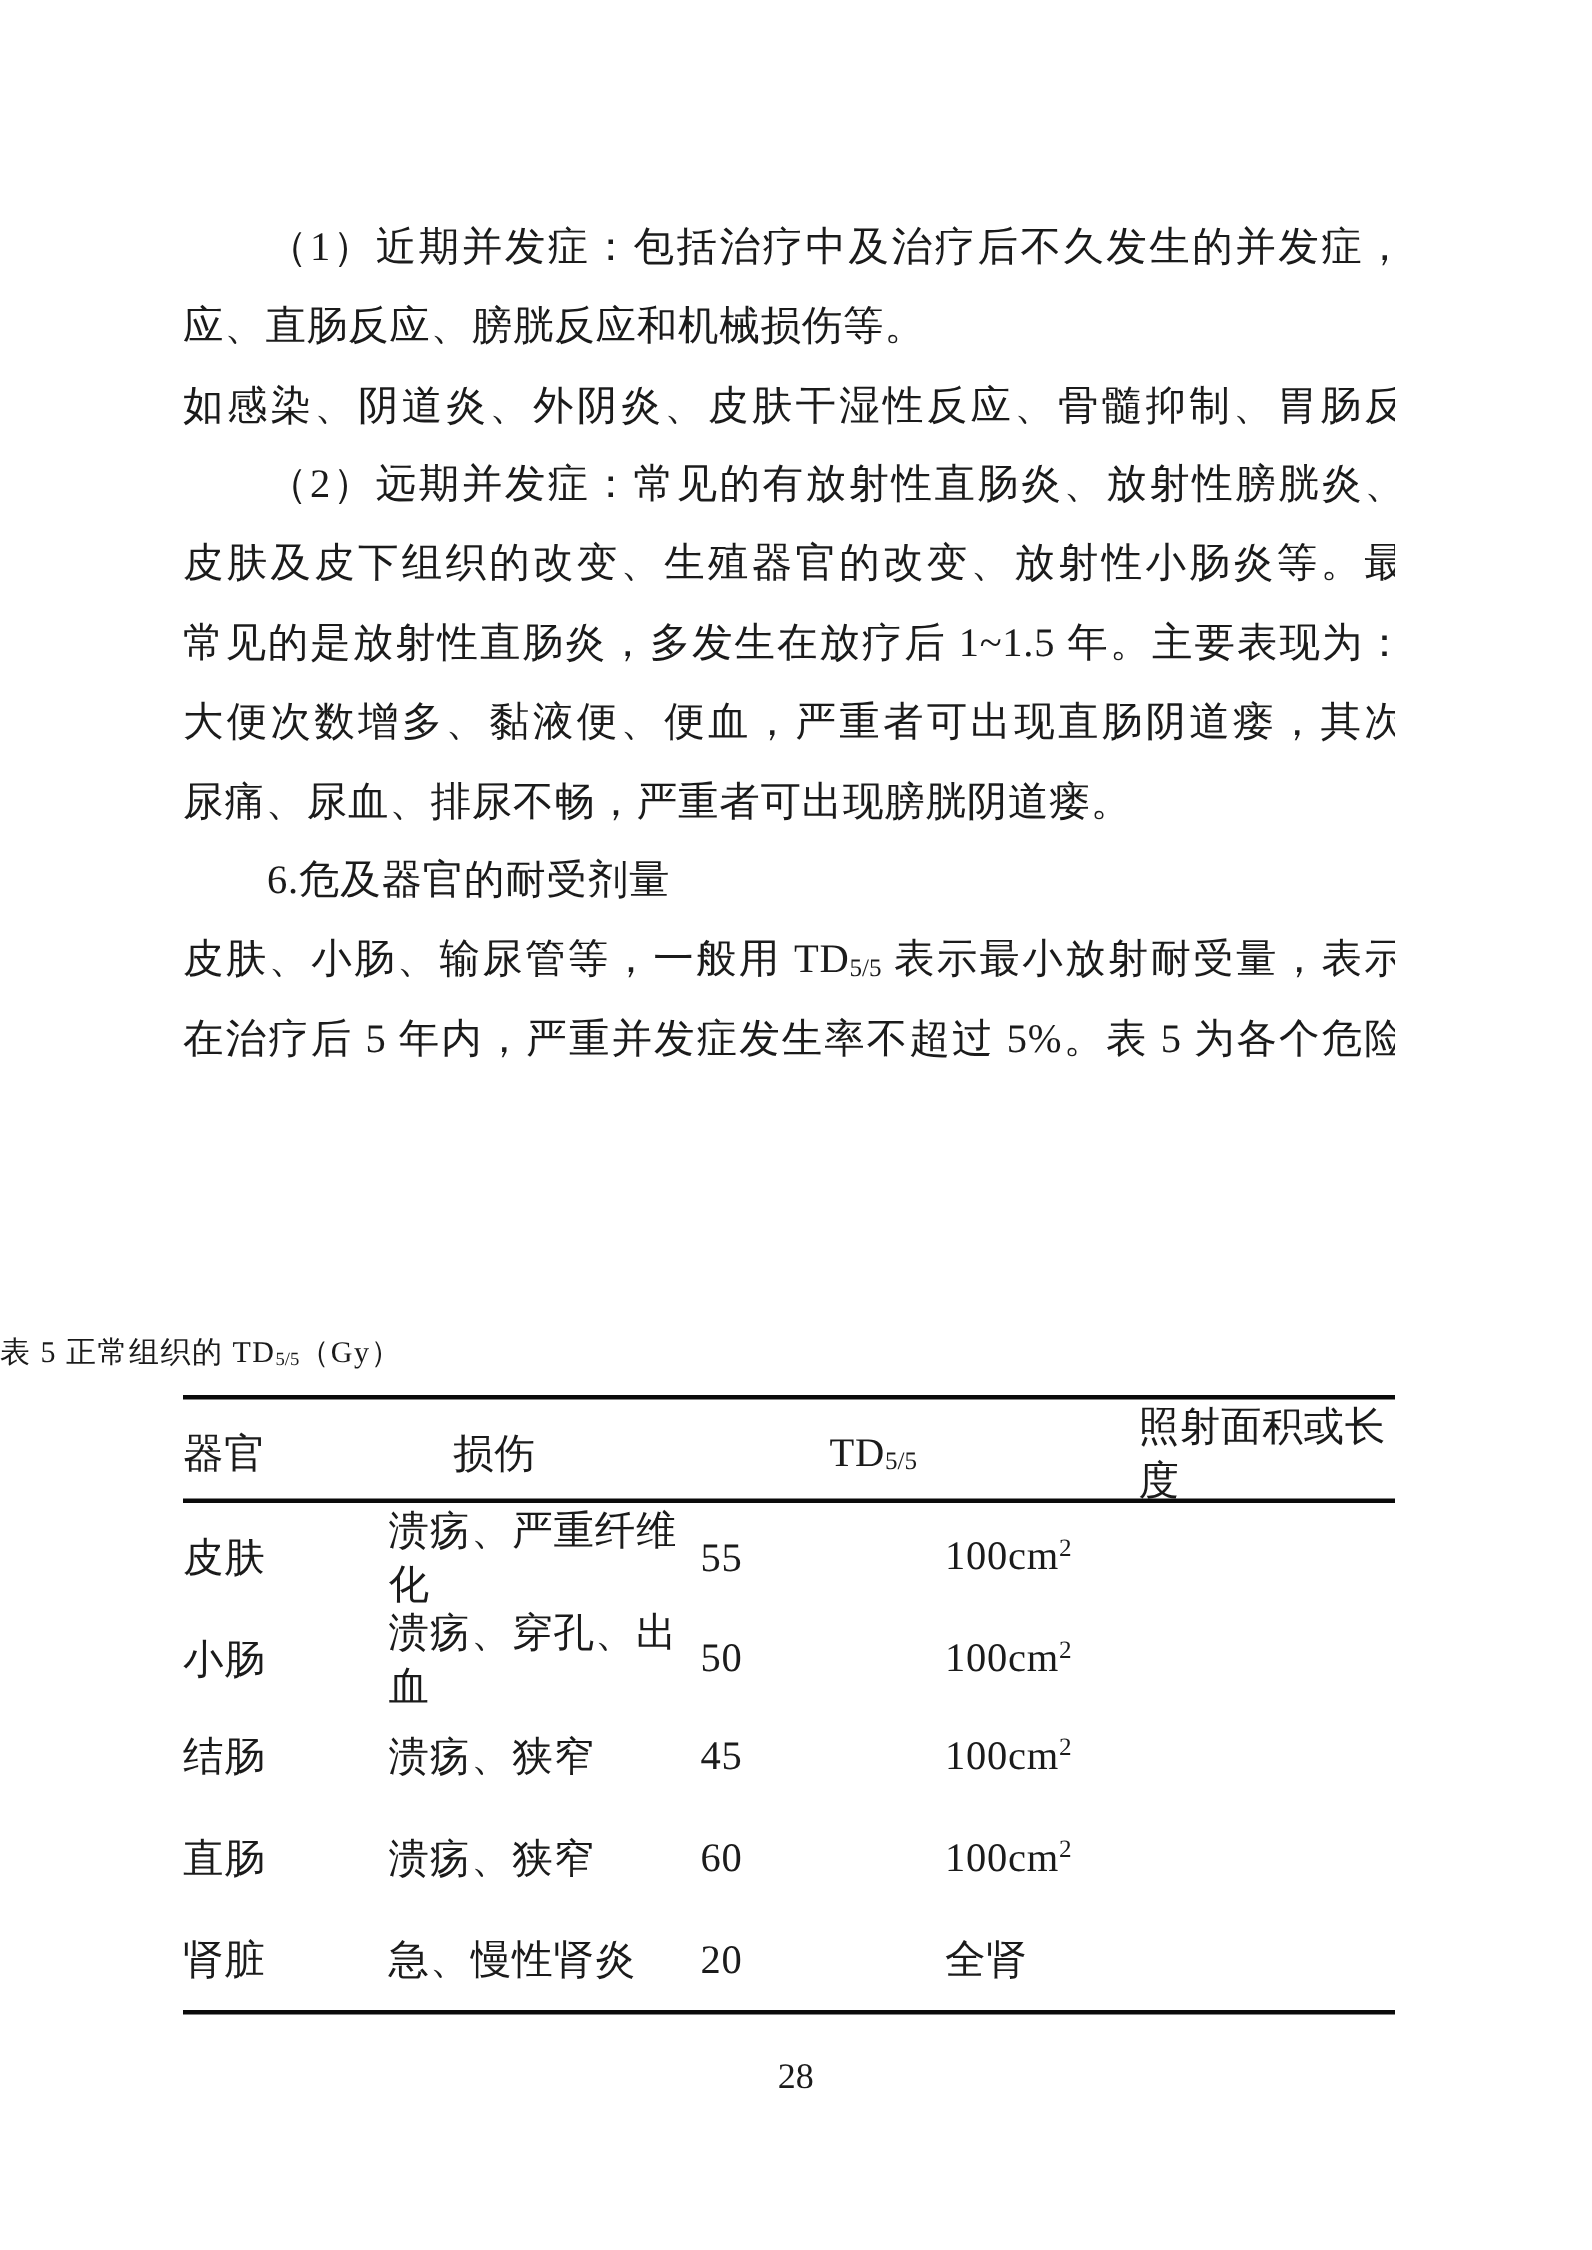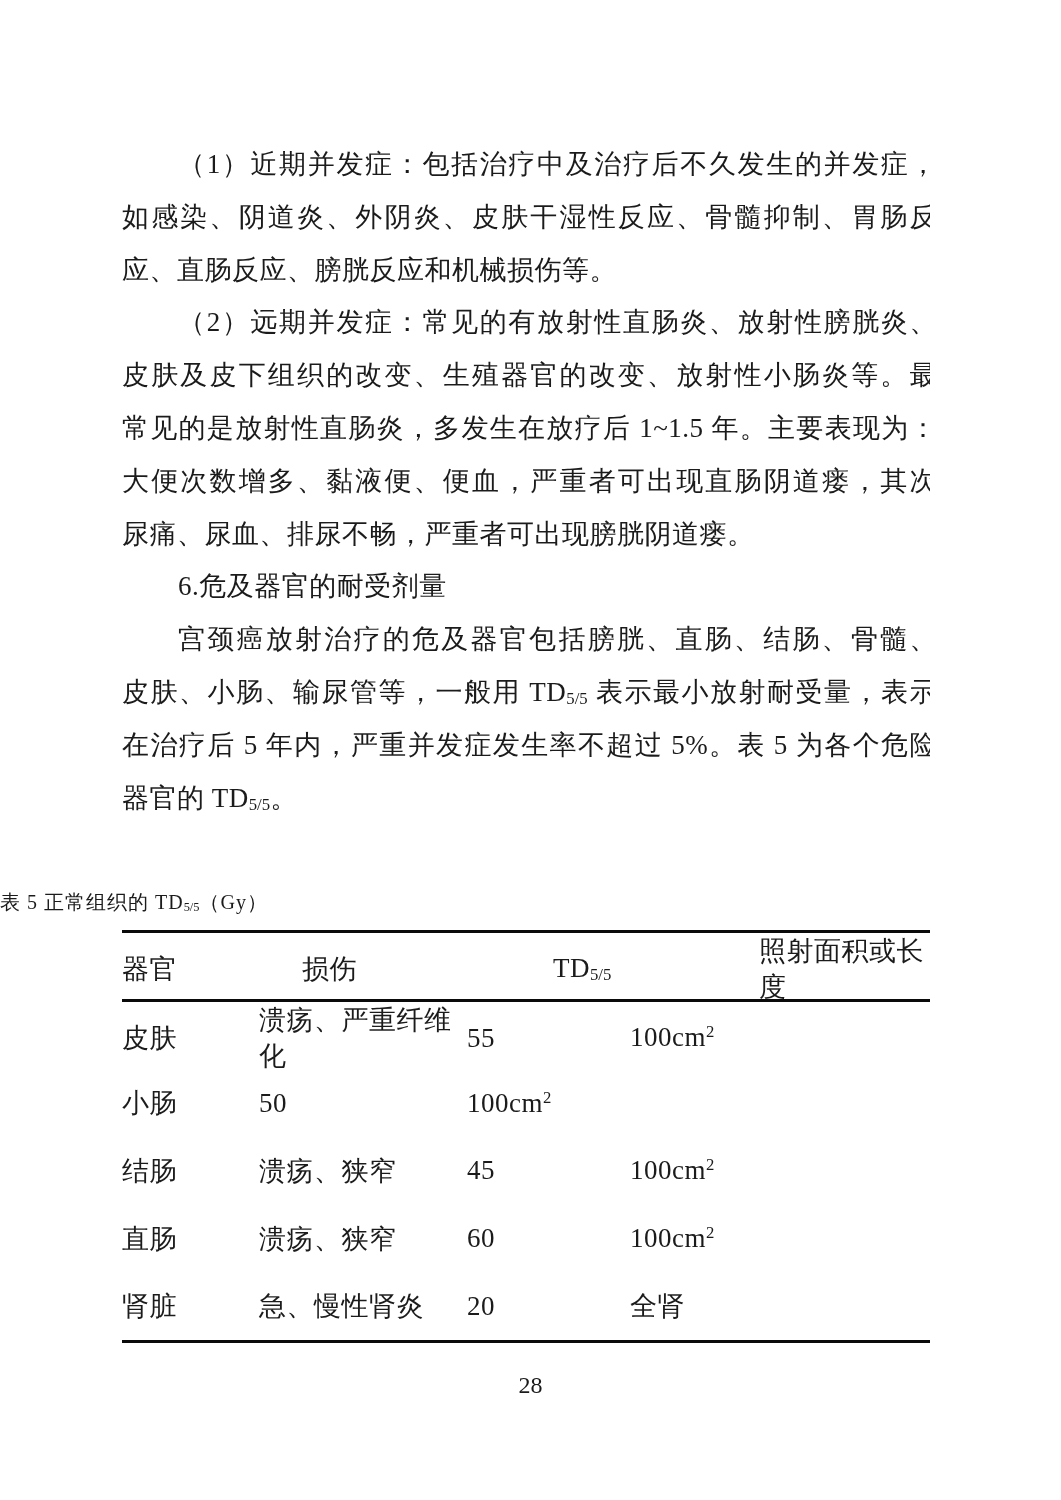--- a/index.html
+++ b/index.html
@@ -84,35 +84,33 @@
   }
 </style>
 </head>
 <body>
 
 <div class="page">
 
   <div class="body-text">
 
     <div class="line just indent">（1）近期并发症：包括治疗中及治疗后不久发生的并发症，</div>
+    <div class="line">应、直肠反应、膀胱反应和机械损伤等。</div>
     <div class="line just">如感染、阴道炎、外阴炎、皮肤干湿性反应、骨髓抑制、胃肠反</div>
-    <div class="line">应、直肠反应、膀胱反应和机械损伤等。</div>
 
     <div class="line just indent">（2）远期并发症：常见的有放射性直肠炎、放射性膀胱炎、</div>
     <div class="line just">皮肤及皮下组织的改变、生殖器官的改变、放射性小肠炎等。最</div>
     <div class="line just">常见的是放射性直肠炎，多发生在放疗后 1~1.5 年。主要表现为：</div>
     <div class="line just">大便次数增多、黏液便、便血，严重者可出现直肠阴道瘘，其次</div>
     <div class="line">尿痛、尿血、排尿不畅，严重者可出现膀胱阴道瘘。</div>
 
     <div class="line indent">6.危及器官的耐受剂量</div>
 
-    <div class="line just indent">宫颈癌放射治疗的危及器官包括膀胱、直肠、结肠、骨髓、</div>
     <div class="line just"><span>皮肤、小肠、输尿管等，一般用 TD</span><sub class="td-sub">5/5</sub><span> 表示最小放射耐受量，表示</span></div>
     <div class="line just">在治疗后 5 年内，严重并发症发生率不超过 5%。表 5 为各个危险</div>
-    <div class="line"><span>器官的 TD</span><sub class="td-sub">5/5</sub><span>。</span></div>
   </div>
 
   <div class="caption"><span>表 5  正常组织的 TD</span><sub class="td-sub">5/5</sub><span>（Gy）</span></div>
 
   <div class="data-table">
     <div class="rule"></div>
 
     <div class="trow thead">
       <div>器官</div>
       <div>损伤</div>
@@ -124,20 +122,21 @@
 
     <div class="trow tbody">
       <div>皮肤</div>
       <div>溃疡、严重纤维化</div>
       <div>55</div>
       <div><span>100cm</span><sup class="area-sup">2</sup></div>
     </div>
 
     <div class="trow tbody">
       <div>小肠</div>
+      <div>溃疡、穿孔、出血</div>
       <div>50</div>
       <div><span>100cm</span><sup class="area-sup">2</sup></div>
     </div>
 
     <div class="trow tbody">
       <div>结肠</div>
       <div>溃疡、狭窄</div>
       <div>45</div>
       <div><span>100cm</span><sup class="area-sup">2</sup></div>
     </div>

